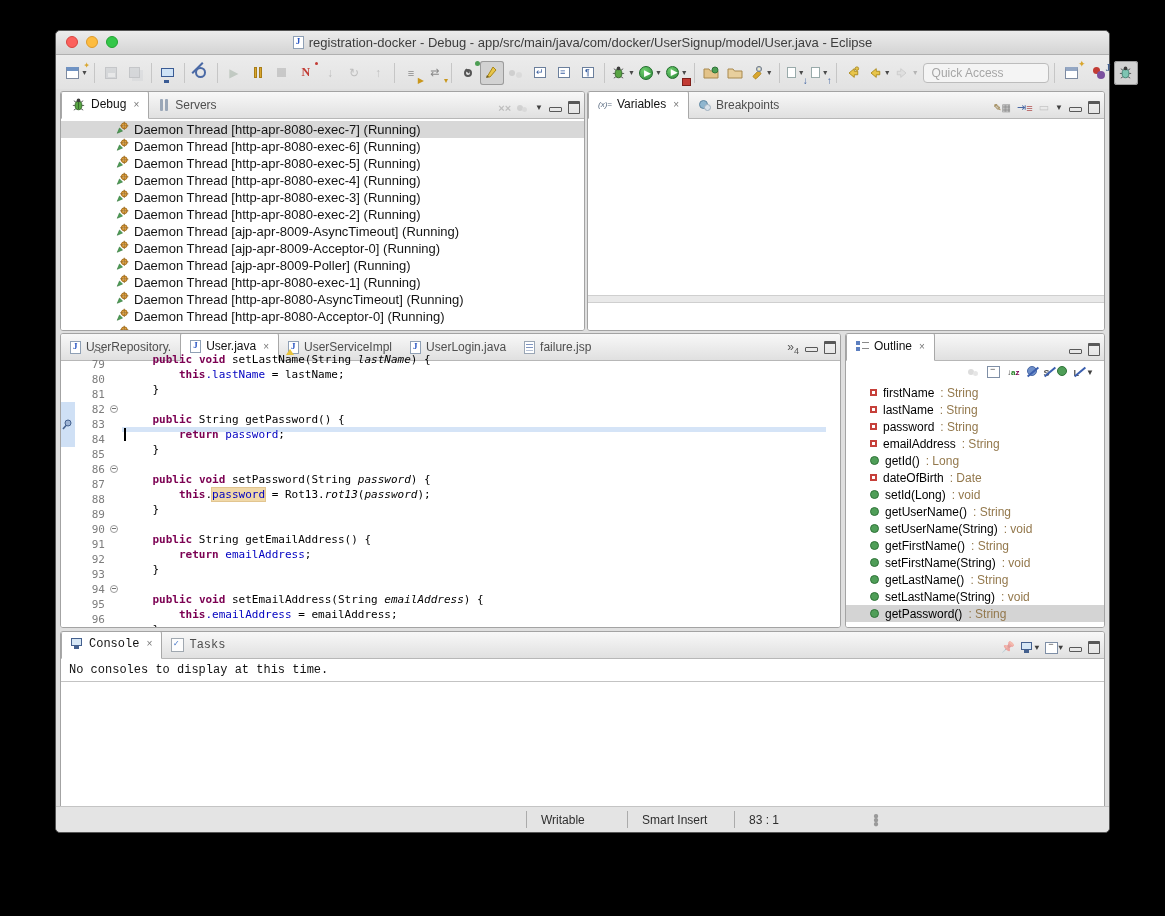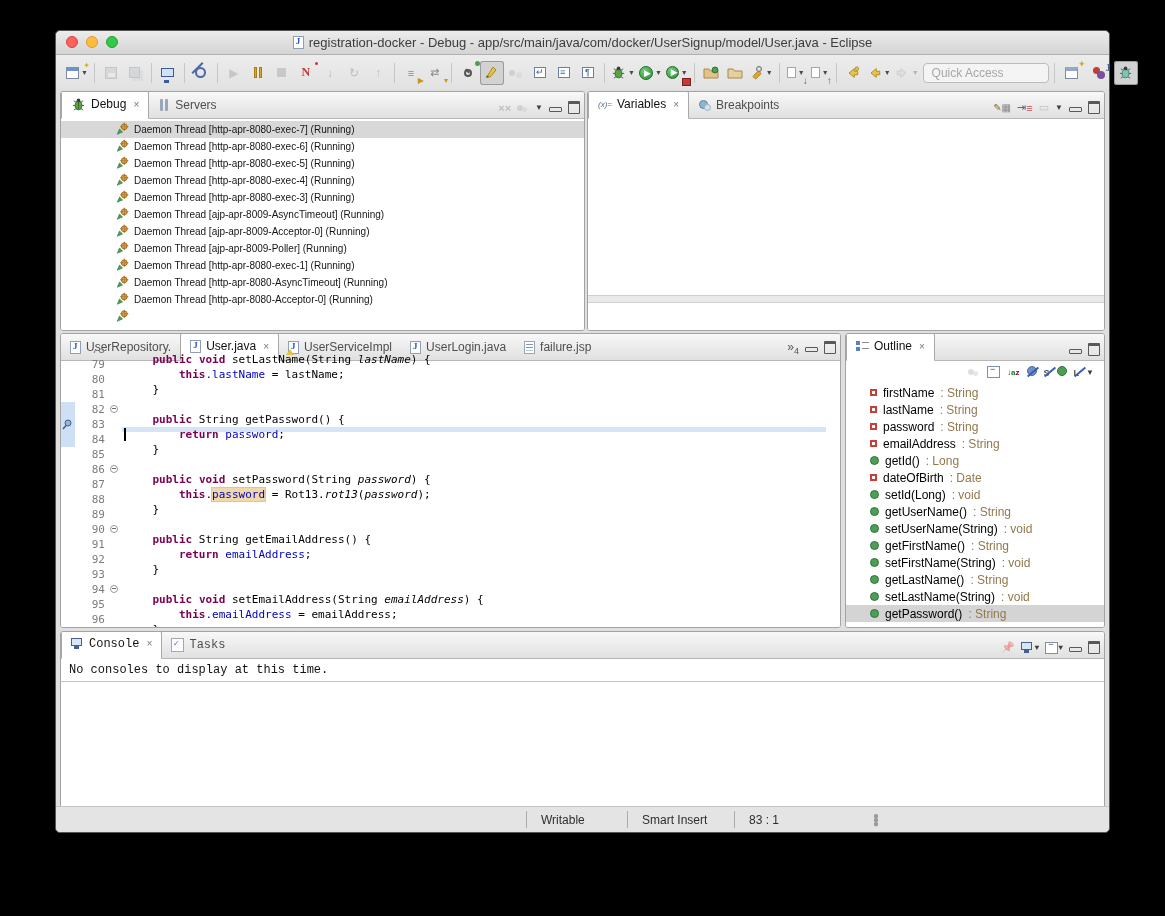--- a/index.html
+++ b/index.html
@@ -70,21 +70,21 @@
   
   .conicon{width:13px;height:12px;position:relative;}
   .conicon::before{content:"";position:absolute;left:0;top:0;width:11px;height:8px;border:1px solid #44608e;background:#d7e7f5;box-sizing:border-box;}
   .conicon::after{content:"";position:absolute;left:3px;top:8px;width:5px;height:3px;background:#44608e;}
   
   .taskicon{width:11px;height:12px;background:#fdfdfd;border:1px solid #a0a8b0;position:relative;}
   .taskicon::after{content:"✓";position:absolute;left:1px;top:-1px;font-size:9px;color:#3f72c6;}
 
   
   .tree{position:absolute;left:0;right:0;top:27px;bottom:0;background:#fff;overflow:hidden;padding-top:2px;}
-  .thread-row{height:17px;display:flex;align-items:center;padding-left:54px;gap:4px;font-size:10px;color:#141414;white-space:nowrap;}
+  .thread-row{height:17px;display:flex;align-items:center;padding-left:54px;gap:4px;font-size:13px;color:#141414;white-space:nowrap;}
   .thread-row.selected{background:#d8d8d8;}
   .thread-row svg{flex:none;}
 
   
   .vars-body{position:absolute;left:0;right:0;top:27px;bottom:0;background:#fff;}
   .vars-split{position:absolute;left:0;right:0;top:176px;height:6px;background:#e9e9e9;border-top:1px solid #cfcfcf;border-bottom:1px solid #cfcfcf;}
 
   
   .ed-body{position:absolute;left:0;right:0;top:27px;bottom:0;background:#fff;display:flex;align-items:flex-end;}
   .ed-lines{flex:1;overflow:hidden;position:relative;font-family:"DejaVu Sans Mono","Liberation Mono",monospace;font-size:11px;line-height:15px;}
@@ -429,20 +429,30 @@
           </div>
           <div class="thread-row">
             <span><svg width="15" height="14" viewBox="0 0 16 16">
                 <circle cx="10" cy="5.5" r="3.4" fill="#e8a33d" stroke="#9a6a1f"></circle>
                 <circle cx="10" cy="5.5" r="1.3" fill="#fff"></circle>
                 <line x1="10" y1="0.8" x2="10" y2="10.2" stroke="#9a6a1f" stroke-width="1"></line>
                 <line x1="5.3" y1="5.5" x2="14.7" y2="5.5" stroke="#9a6a1f" stroke-width="1"></line>
                 <polygon points="2,14 8,11.4 4.6,8 " fill="#4d9e54" stroke="#2f7338" stroke-width=".7"></polygon>
               </svg></span>
             <span>Daemon Thread [http-apr-8080-exec-3] (Running)</span>
+          </div>
+          <div class="thread-row">
+            <span><svg width="15" height="14" viewBox="0 0 16 16">
+                <circle cx="10" cy="5.5" r="3.4" fill="#e8a33d" stroke="#9a6a1f"></circle>
+                <circle cx="10" cy="5.5" r="1.3" fill="#fff"></circle>
+                <line x1="10" y1="0.8" x2="10" y2="10.2" stroke="#9a6a1f" stroke-width="1"></line>
+                <line x1="5.3" y1="5.5" x2="14.7" y2="5.5" stroke="#9a6a1f" stroke-width="1"></line>
+                <polygon points="2,14 8,11.4 4.6,8 " fill="#4d9e54" stroke="#2f7338" stroke-width=".7"></polygon>
+              </svg></span>
+            <span>Daemon Thread [http-apr-8080-exec-2] (Running)</span>
           </div>
           <div class="thread-row">
             <span><svg width="15" height="14" viewBox="0 0 16 16">
                 <circle cx="10" cy="5.5" r="3.4" fill="#e8a33d" stroke="#9a6a1f"></circle>
                 <circle cx="10" cy="5.5" r="1.3" fill="#fff"></circle>
                 <line x1="10" y1="0.8" x2="10" y2="10.2" stroke="#9a6a1f" stroke-width="1"></line>
                 <line x1="5.3" y1="5.5" x2="14.7" y2="5.5" stroke="#9a6a1f" stroke-width="1"></line>
                 <polygon points="2,14 8,11.4 4.6,8 " fill="#4d9e54" stroke="#2f7338" stroke-width=".7"></polygon>
               </svg></span>
             <span>Daemon Thread [ajp-apr-8009-AsyncTimeout] (Running)</span>

